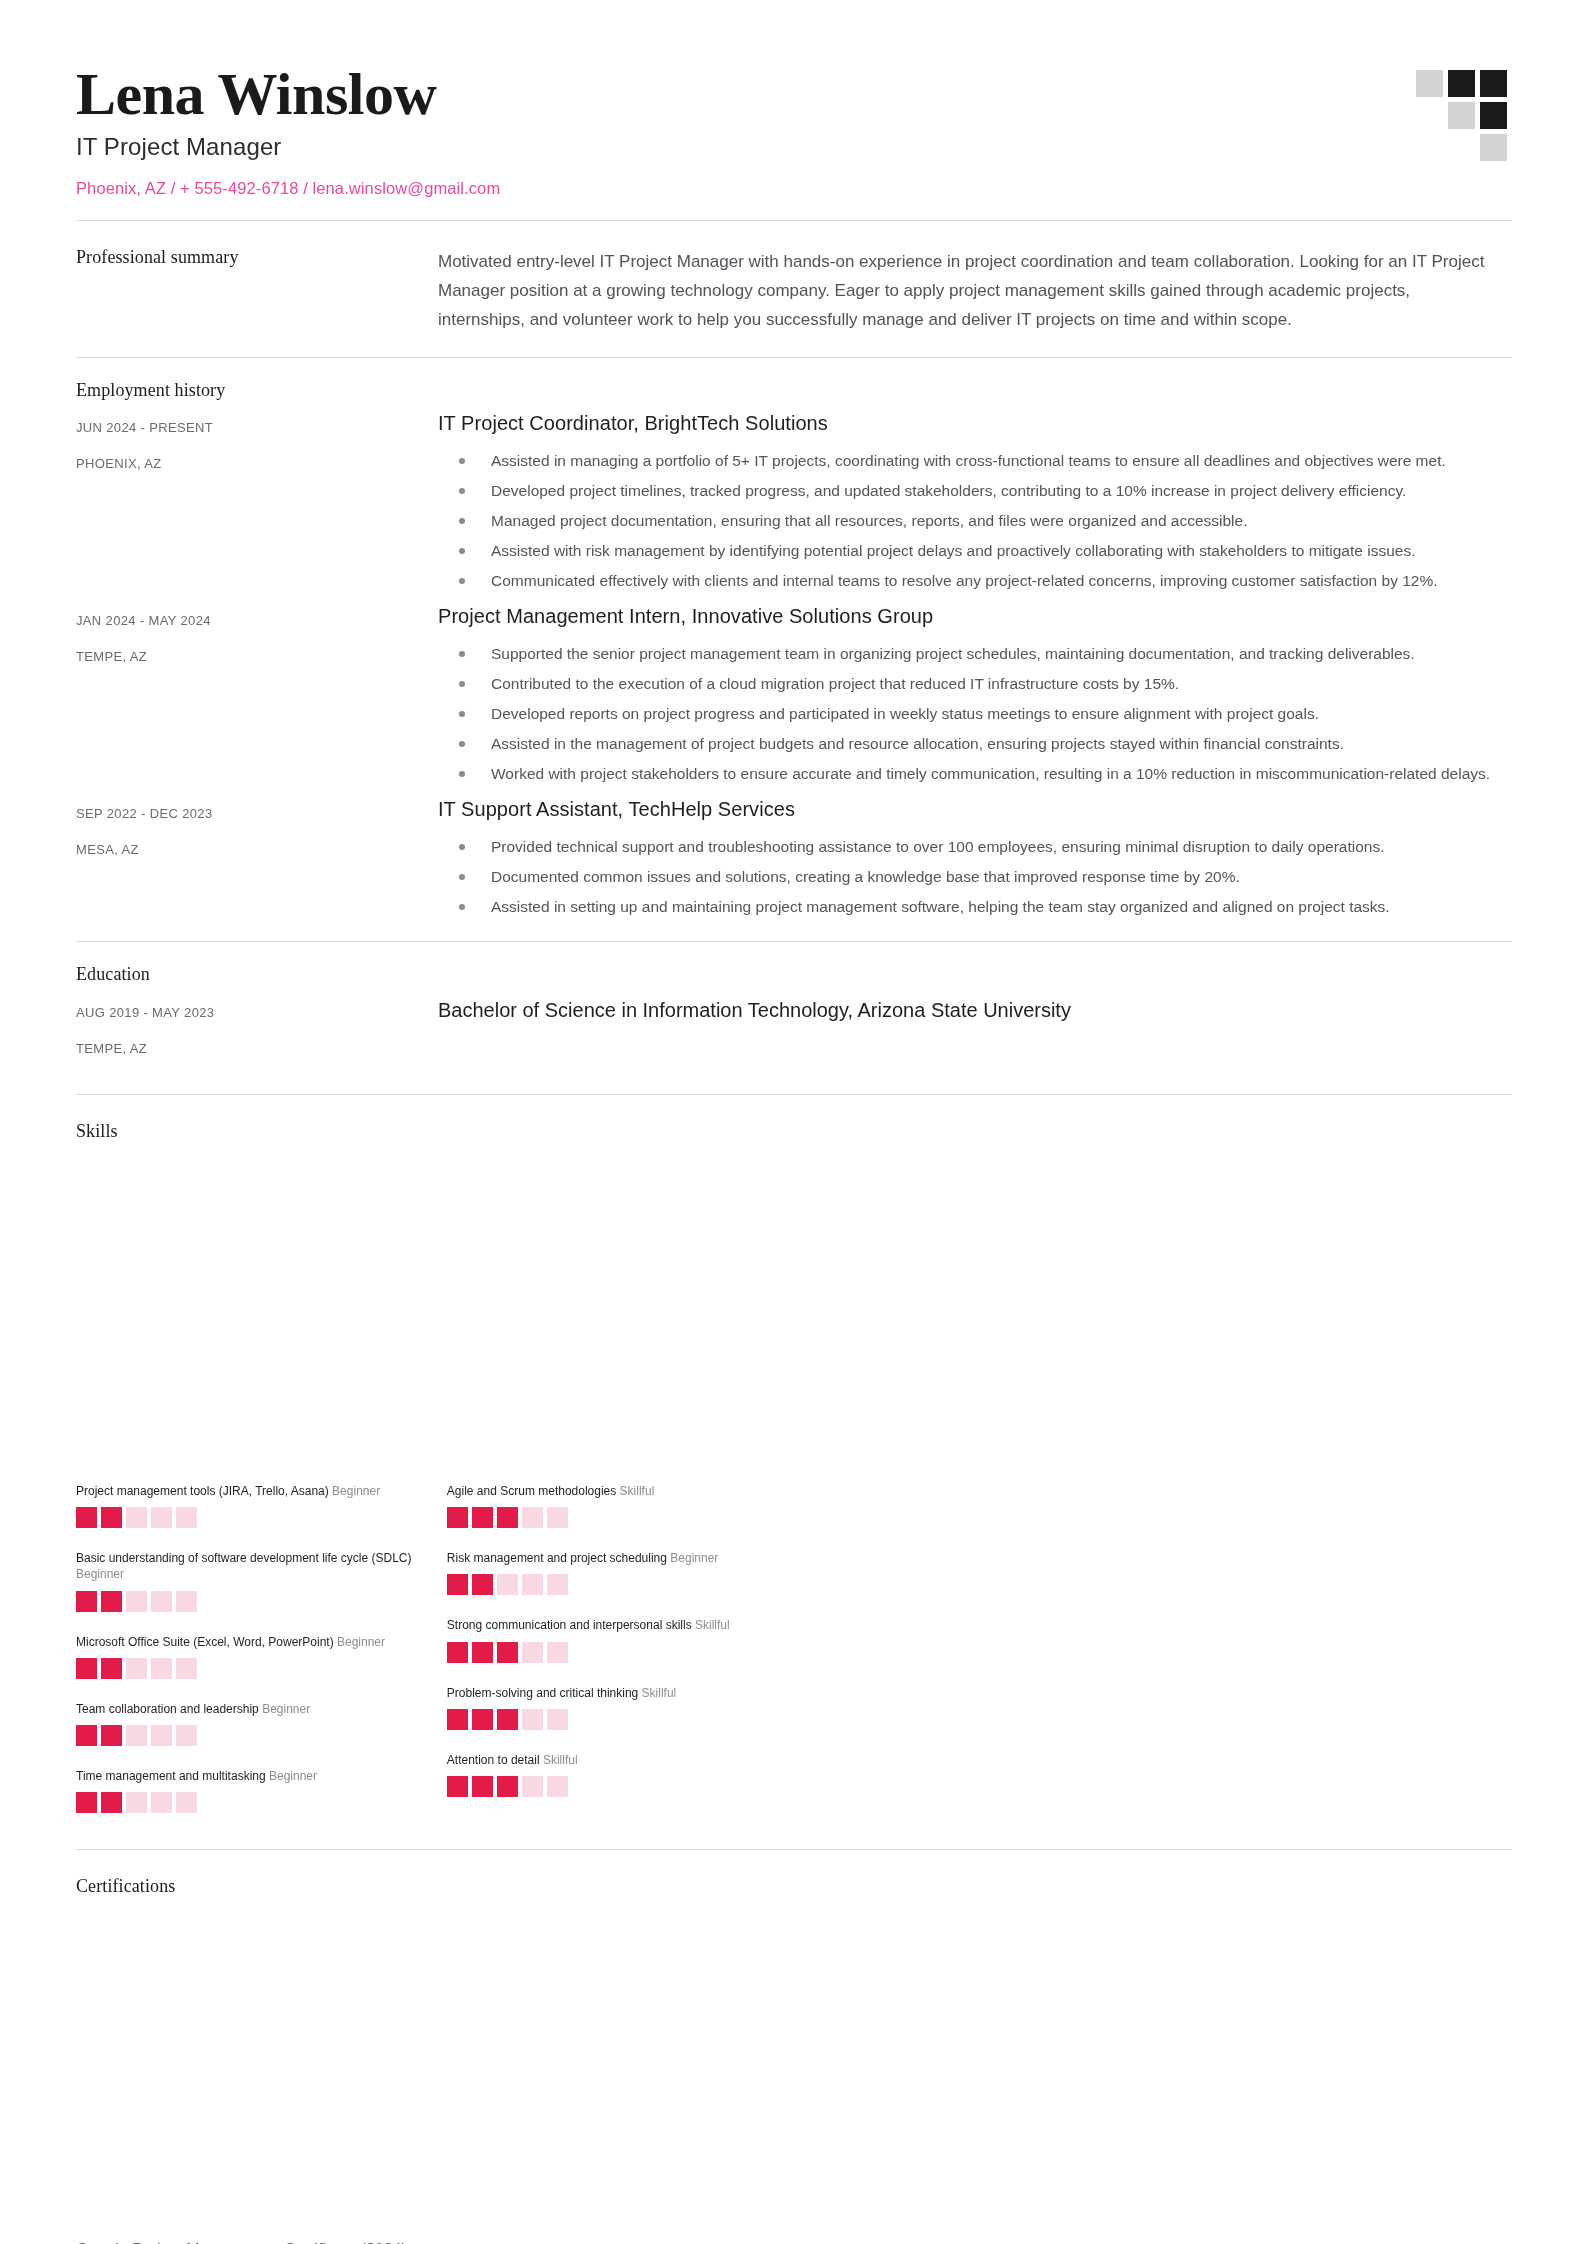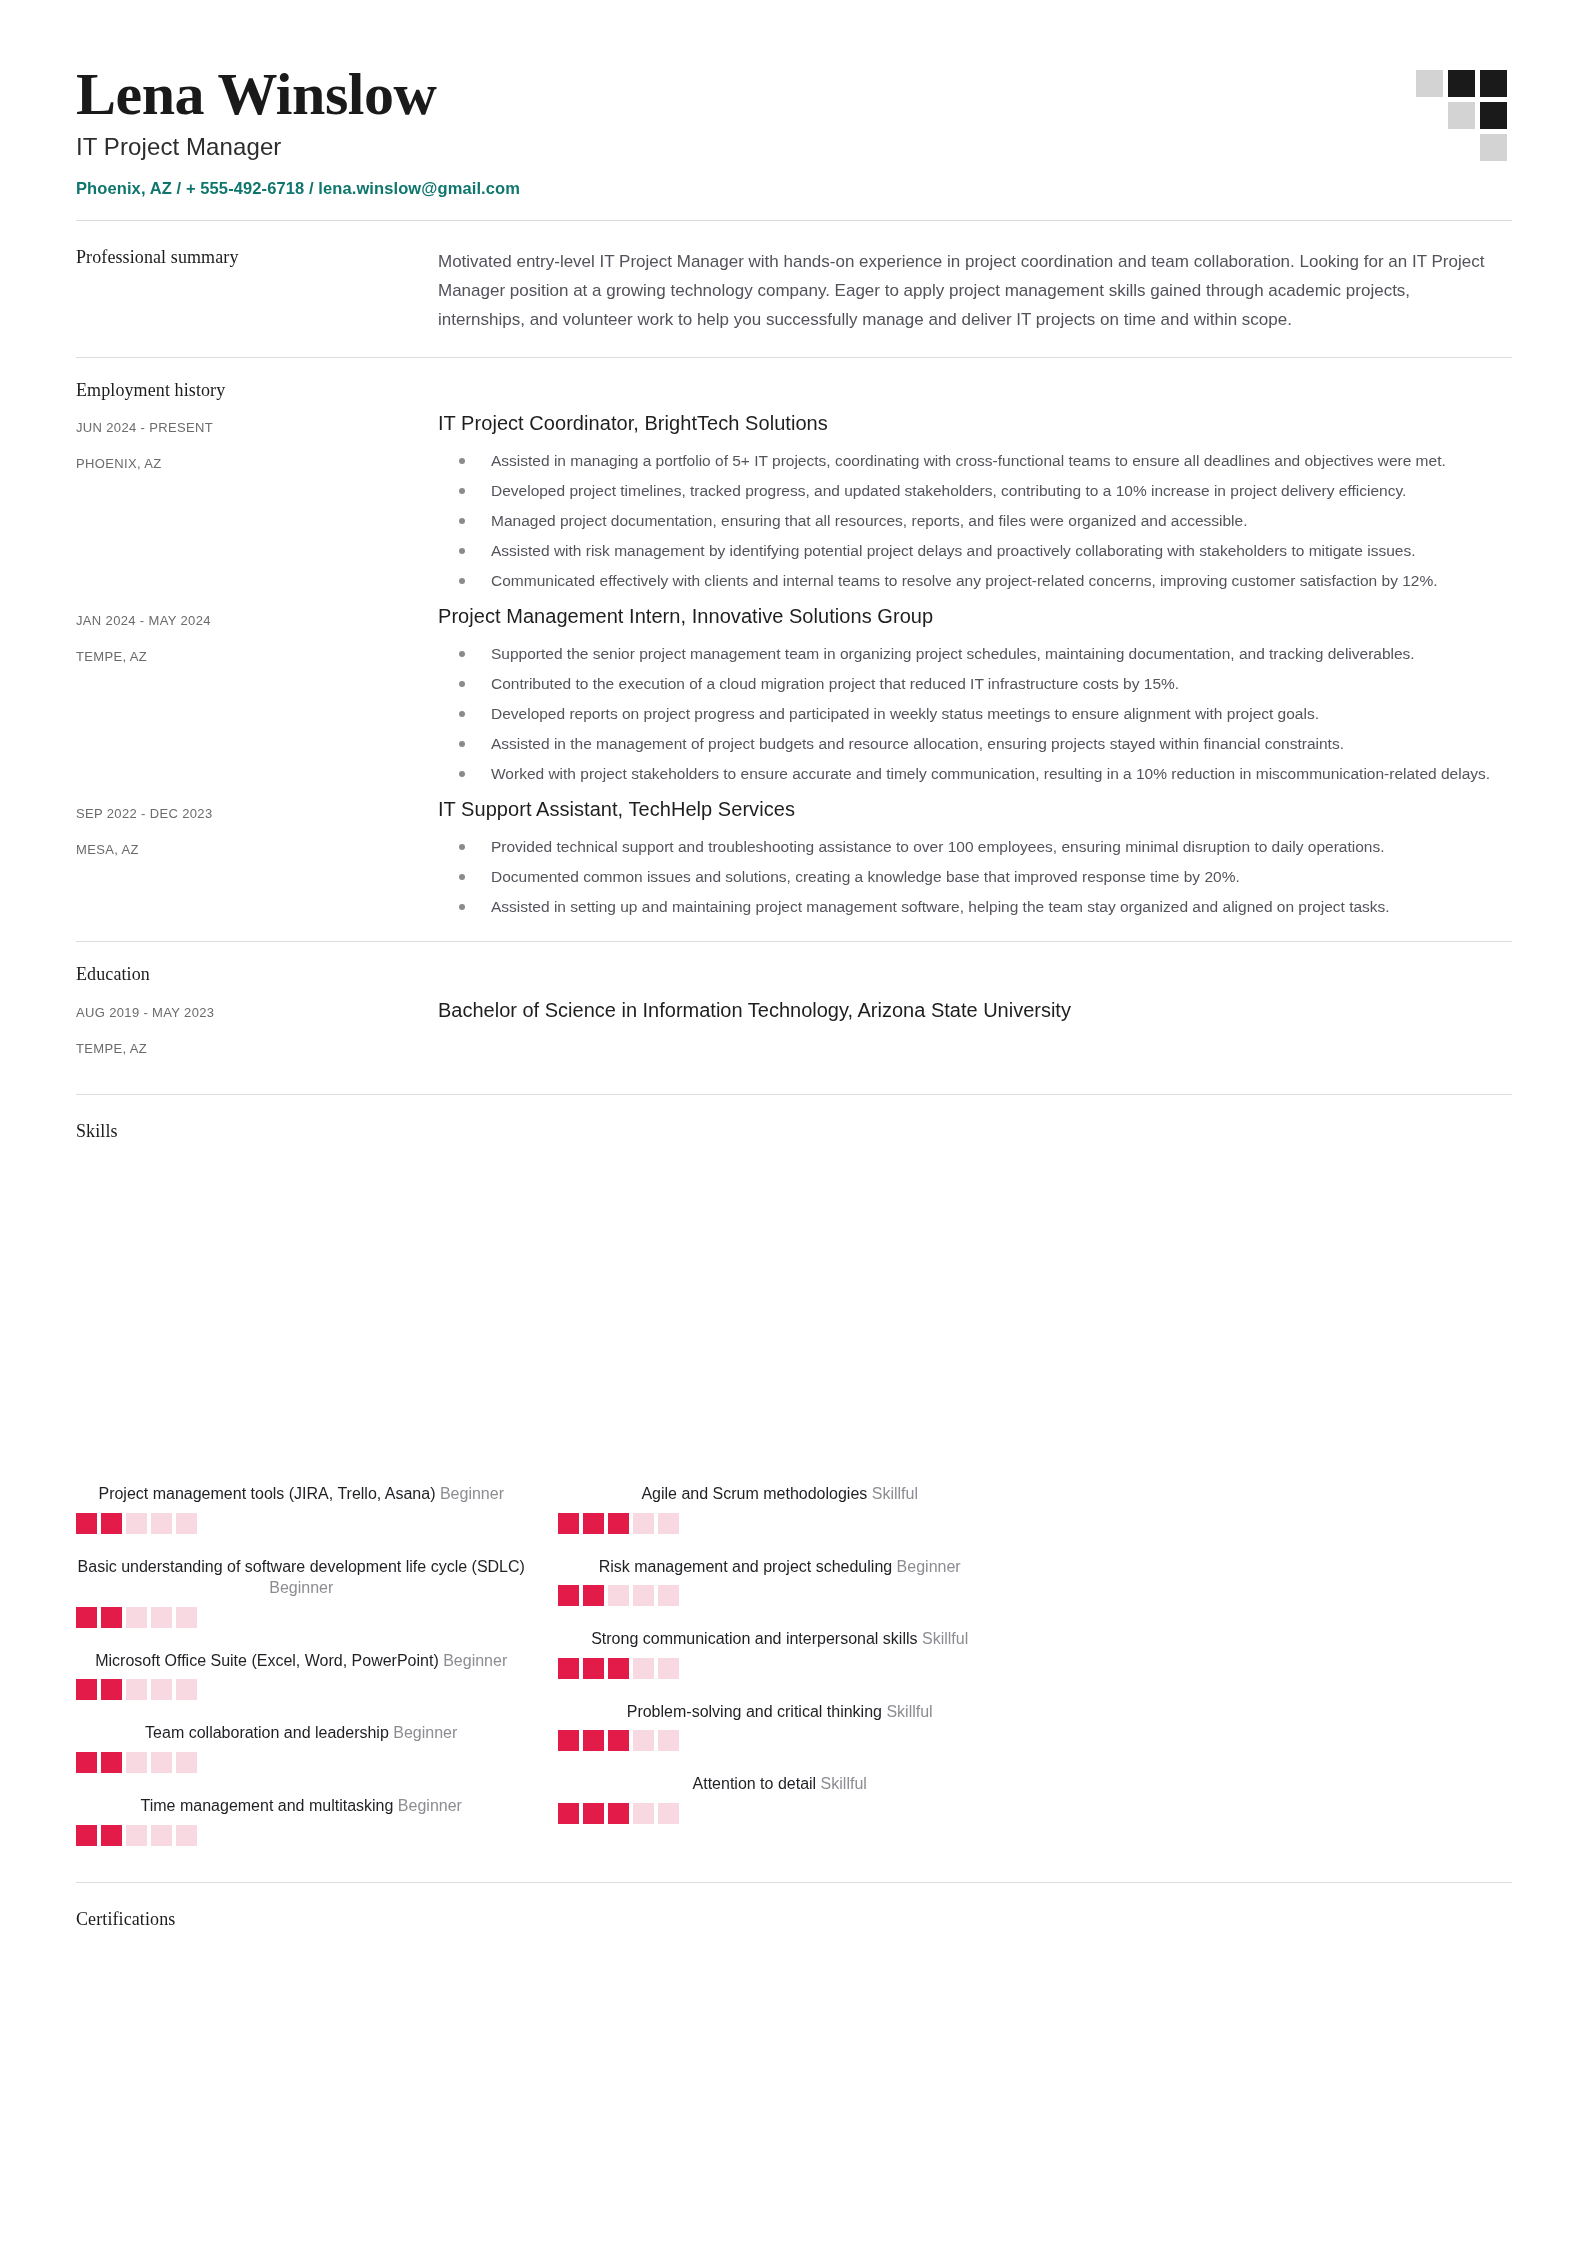--- a/index.html
+++ b/index.html
@@ -39,23 +39,22 @@
   }
   .job-title {
     font-size: 24px;
     font-weight: 400;
     color: #2d2d2d;
     letter-spacing: 0.1px;
     margin: 0 0 18px 0;
   }
   .contact-line {
     font-size: 16.5px;
-    color: #0f766e;
+    color: #ec4899;
     letter-spacing: 0.1px;
-    font-weight: bold;
   }
 
   
   .logo {
     position: absolute;
     top: 8px;
     right: 0px;
     width: 96px;
     height: 96px;
   }
@@ -177,25 +176,24 @@
   .skill-col {
     width: 50%;
     box-sizing: border-box;
   }
   .skill-col.right { padding-left: 8px; }
   .skill-item {
     margin-bottom: 22px;
     padding-right: 24px;
   }
   .skill-label {
-    font-size: 16px;
+    font-size: 12px;
     color: #1f1f24;
     line-height: 1.35;
     margin-bottom: 8px;
-    text-align: center;
   }
   .skill-label .level {
     color: #8c8c92;
   }
   .dots {
     display: flex;
     gap: 4px;
   }
   .dots i {
     display: block;

